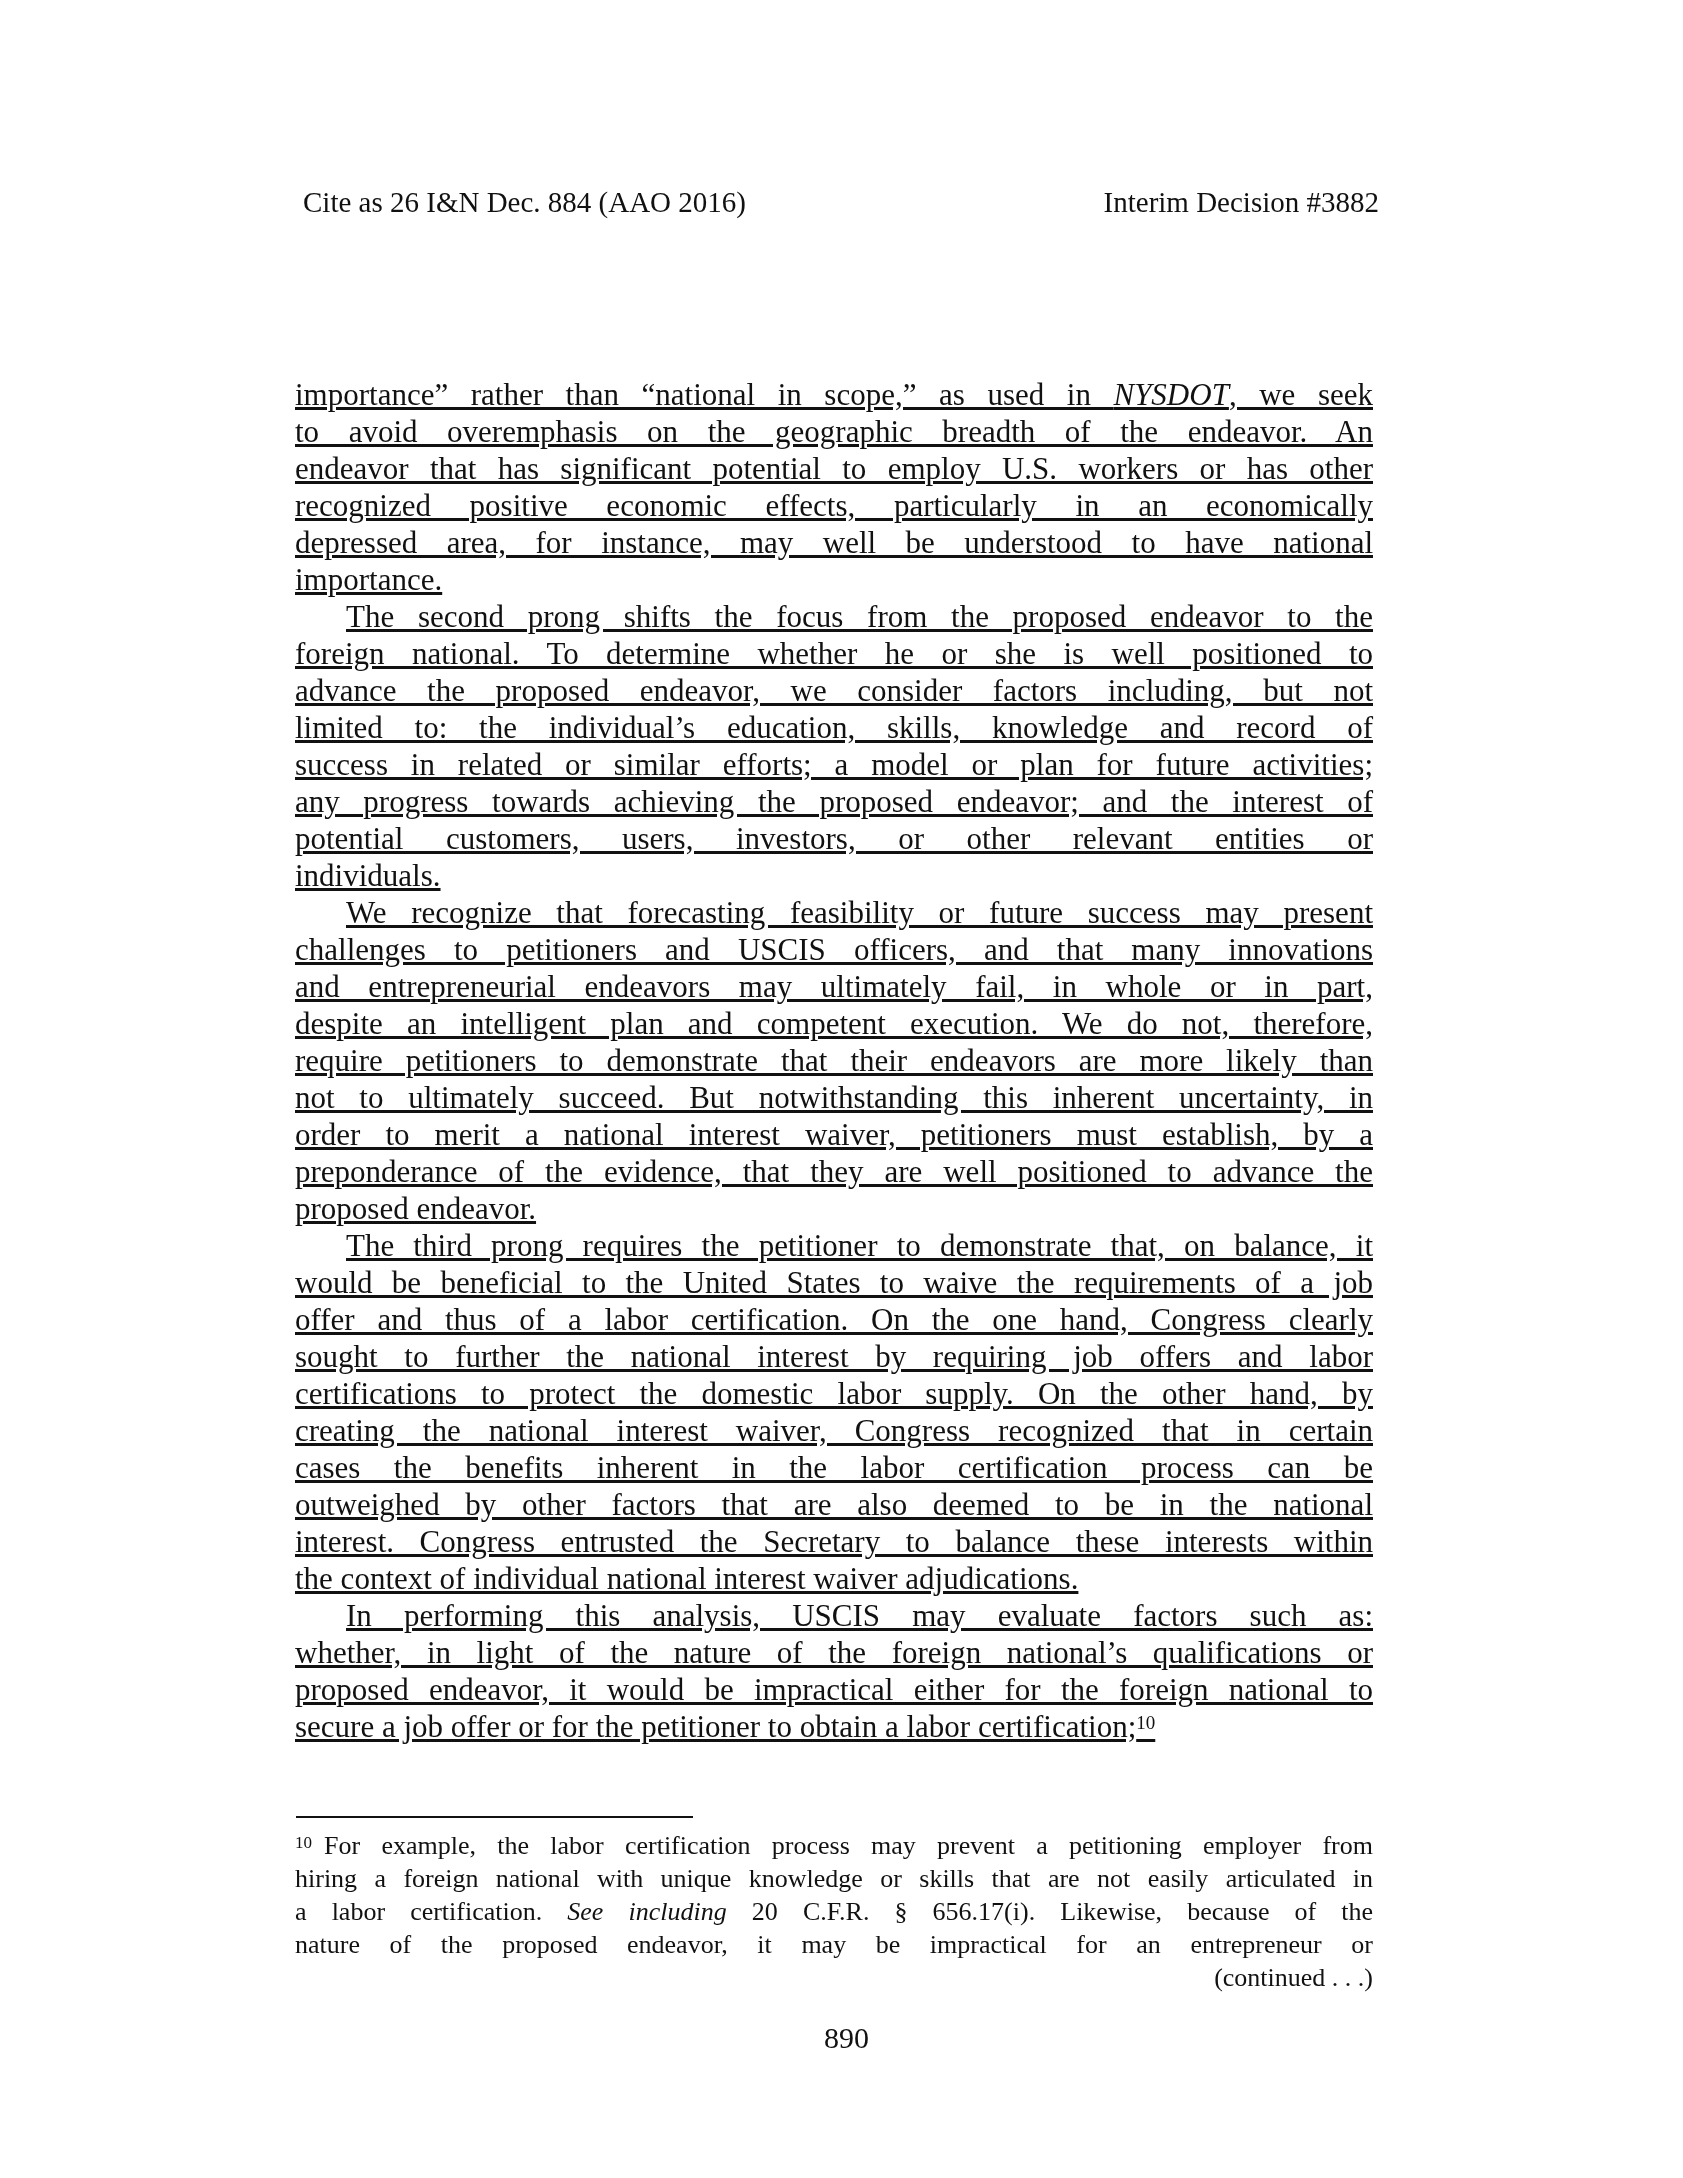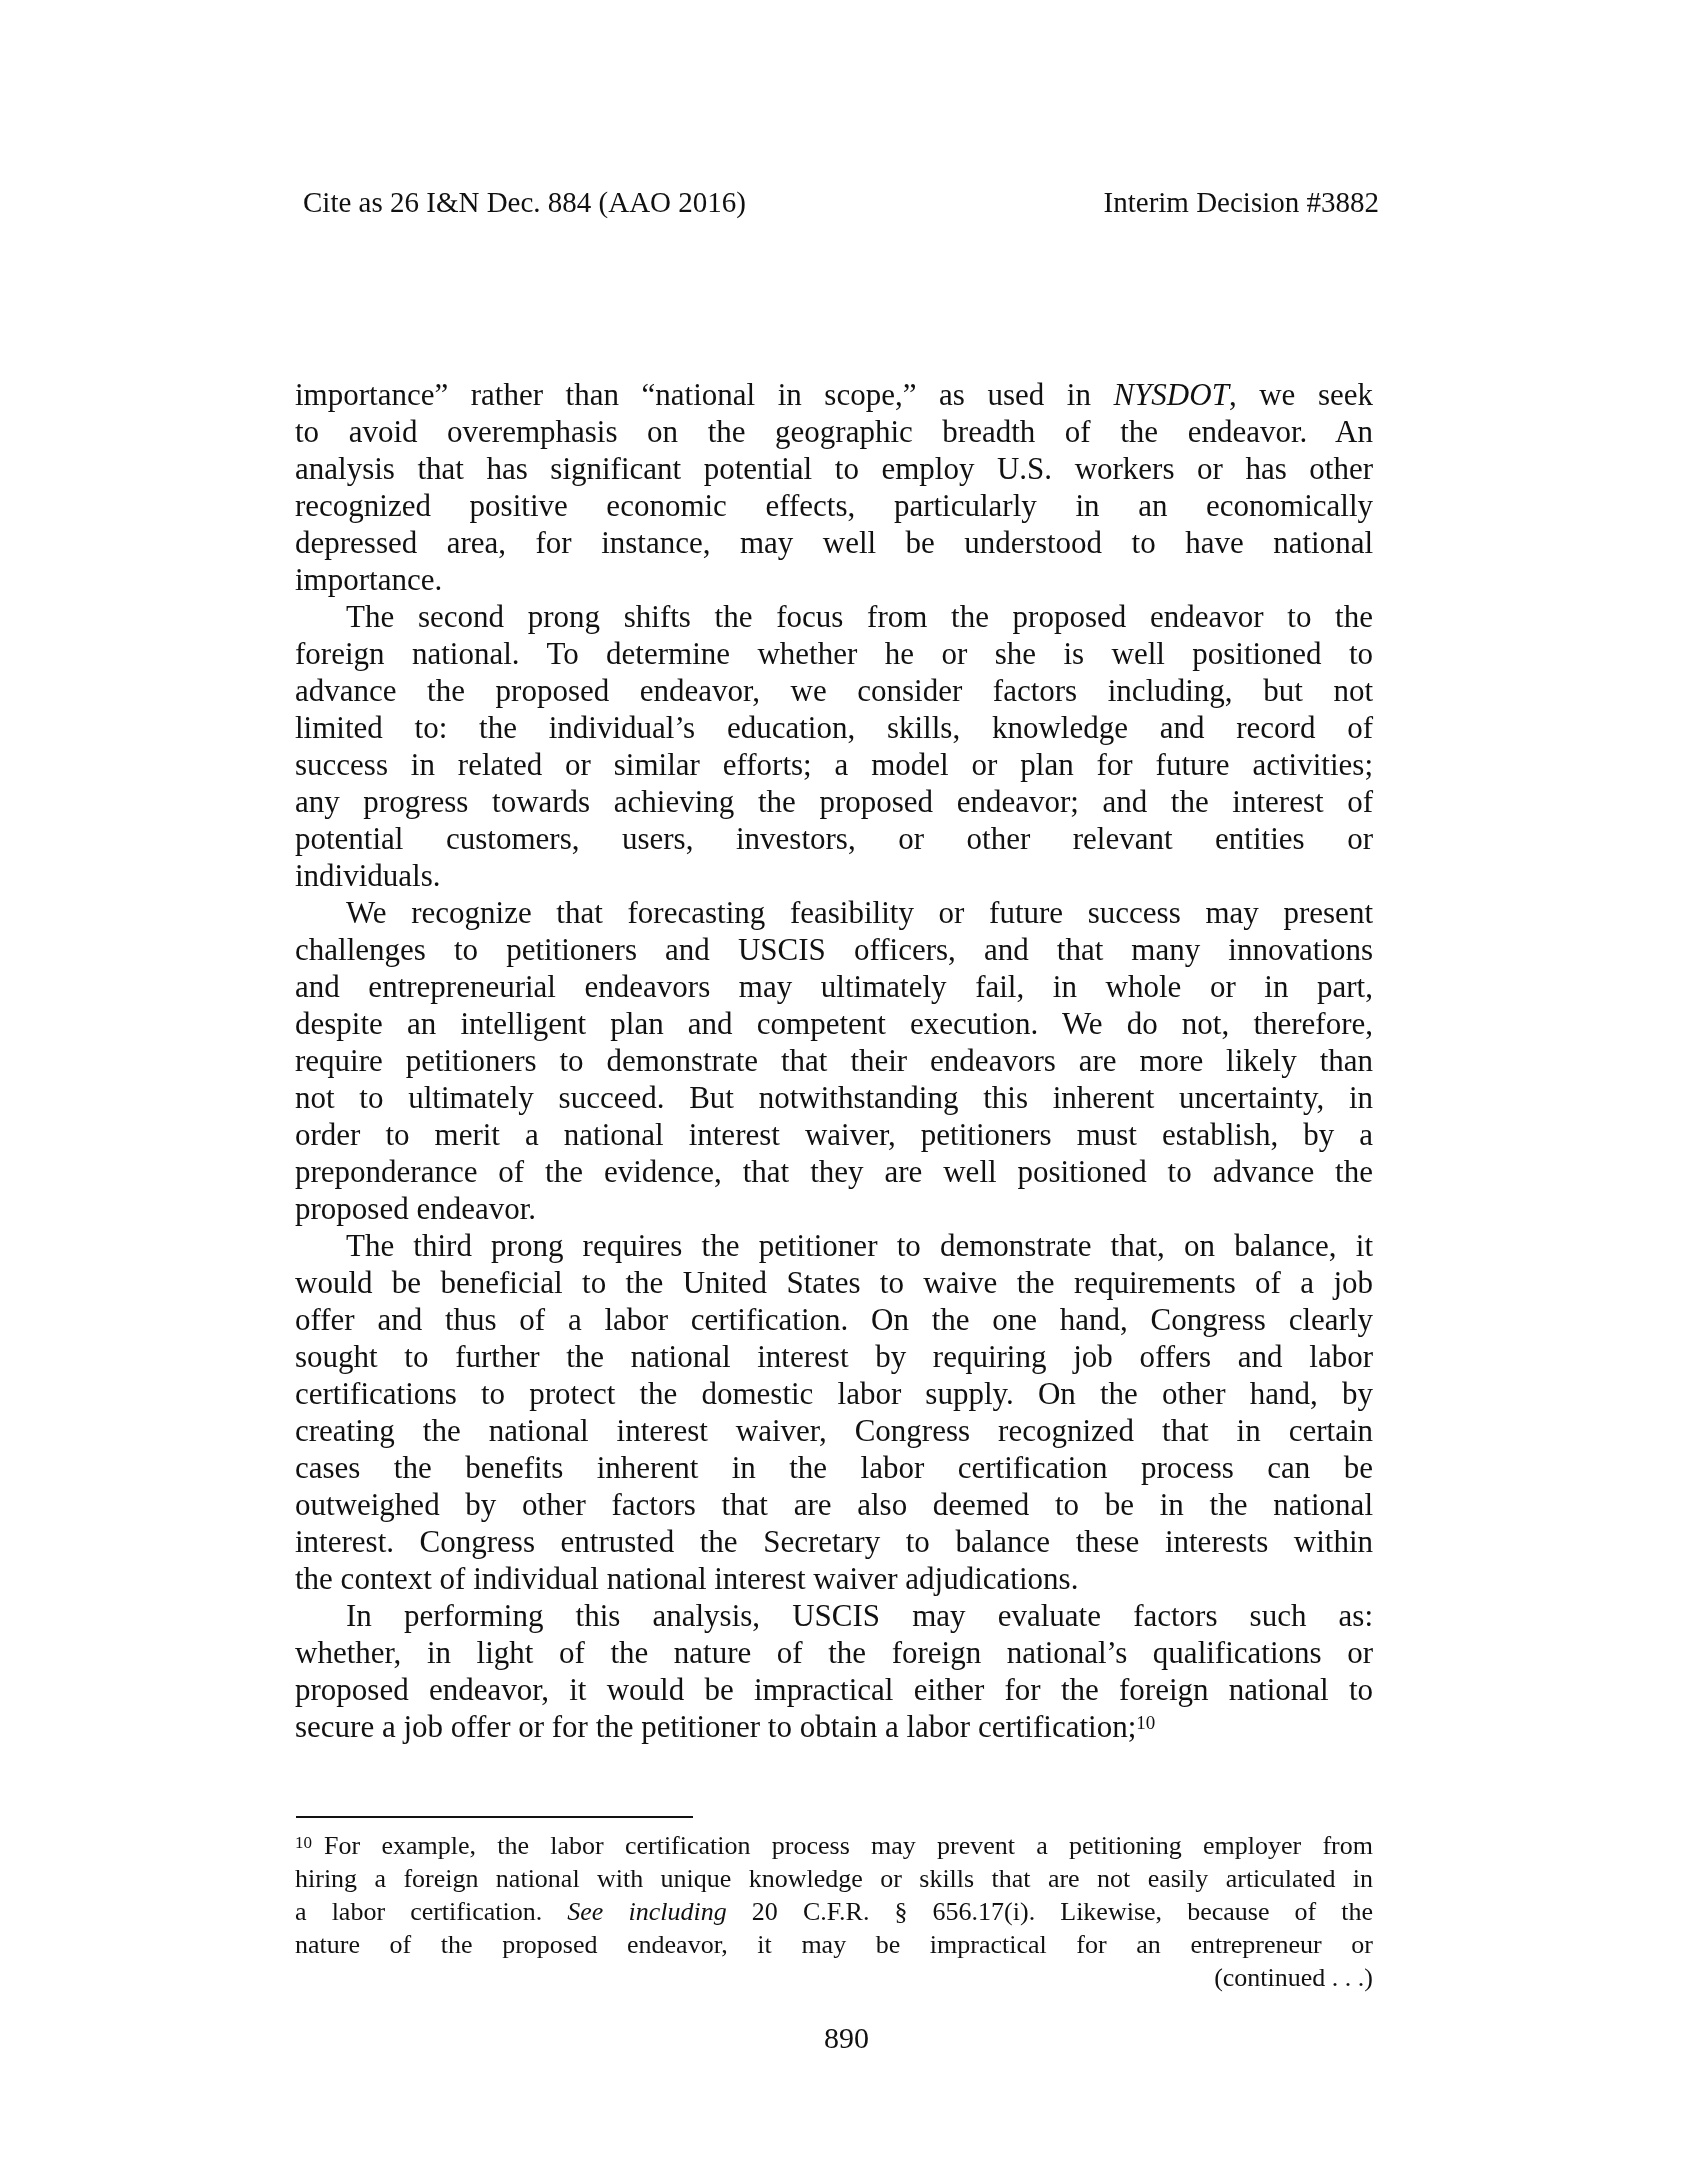--- a/index.html
+++ b/index.html
@@ -4,21 +4,21 @@
 <style>
   html, body { margin: 0; padding: 0; background: #ffffff; }
   body { width: 1683px; height: 2178px; position: relative; overflow: hidden; color: #111111;
          font-family: "Liberation Serif", "DejaVu Serif", serif; }
   .header { position: absolute; top: 184px; left: 295px; width: 1084px; height: 36px;
             font-size: 29px; line-height: 36px; }
   .header .left { position: absolute; left: 8px; top: 0; }
   .header .right { position: absolute; right: 0; top: 0; }
   .body-text { position: absolute; top: 376px; left: 295px; width: 1078px;
                font-size: 31px; line-height: 37px; }
-  .line { display: block; white-space: nowrap; height: 37px; text-align: justify; text-align-last: justify; }
+  .line { display: block; white-space: nowrap; height: 37px; text-align: justify; text-align-last: justify; text-decoration: underline; }
   .line.last { text-align-last: left; }
   .line.indent { padding-left: 51px; }
   .sup { font-size: 19px; vertical-align: top; position: relative; top: -4px; }
   .footnote-rule { position: absolute; top: 1816px; left: 296px; width: 397px; height: 2px; background: #111111; }
   .footnote { position: absolute; top: 1829px; left: 295px; width: 1078px;
               font-size: 26px; line-height: 33px; }
   .fline { display: block; white-space: nowrap; height: 33px; text-align: justify; text-align-last: justify; }
   .fline.right { text-align: right; text-align-last: right; }
   .fn-num { font-size: 17px; vertical-align: top; position: relative; top: -3px; margin-right: 12px; }
   .page-number { position: absolute; top: 2020px; left: 0; width: 1683px; text-align: center;
@@ -31,21 +31,21 @@
 
 <div class="header">
   <span class="left">Cite as 26 I&amp;N Dec. 884 (AAO 2016)</span>
   <span class="right">Interim Decision #3882</span>
 </div>
 
 <div class="body-text" id="body-text">
     <div>
       <span class="line">importance” rather than “national in scope,” as used in <i>NYSDOT</i>, we seek</span>
       <span class="line">to avoid overemphasis on the geographic breadth of the endeavor.  An</span>
-      <span class="line">analysis that has significant potential to employ U.S. workers or has other</span>
+      <span class="line">endeavor that has significant potential to employ U.S. workers or has other</span>
       <span class="line">recognized positive economic effects, particularly in an economically</span>
       <span class="line">depressed area, for instance, may well be understood to have national</span>
       <span class="line last">importance.</span>
     </div>
     <div>
       <span class="line indent">The second prong shifts the focus from the proposed endeavor to the</span>
       <span class="line">foreign national.  To determine whether he or she is well positioned to</span>
       <span class="line">advance the proposed endeavor, we consider factors including, but not</span>
       <span class="line">limited to: the individual’s education, skills, knowledge and record of</span>
       <span class="line">success in related or similar efforts; a model or plan for future activities;</span>

